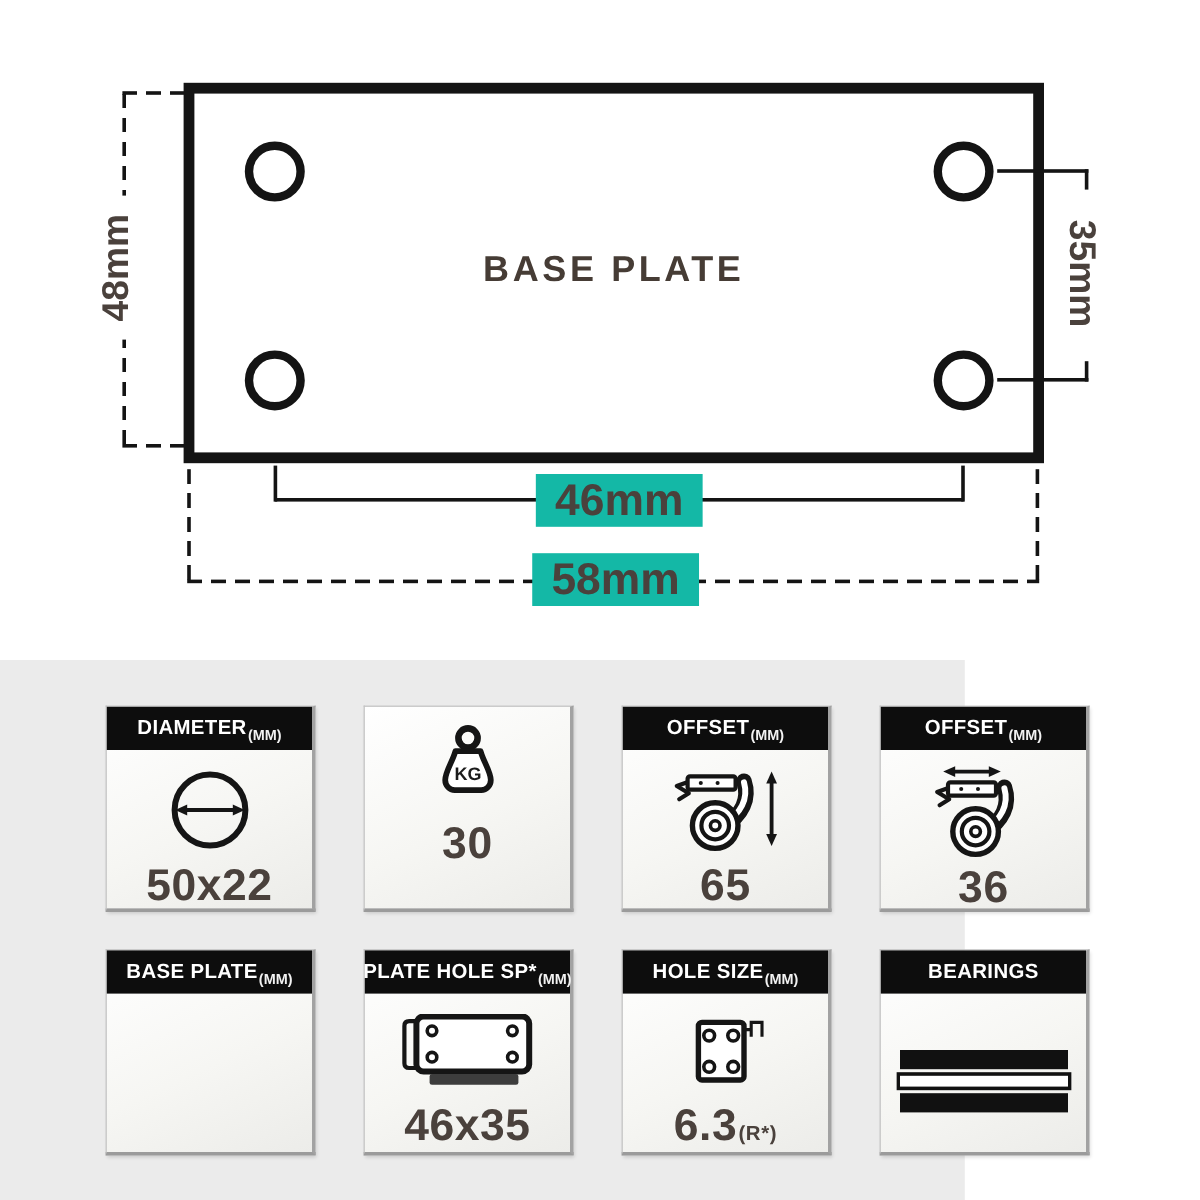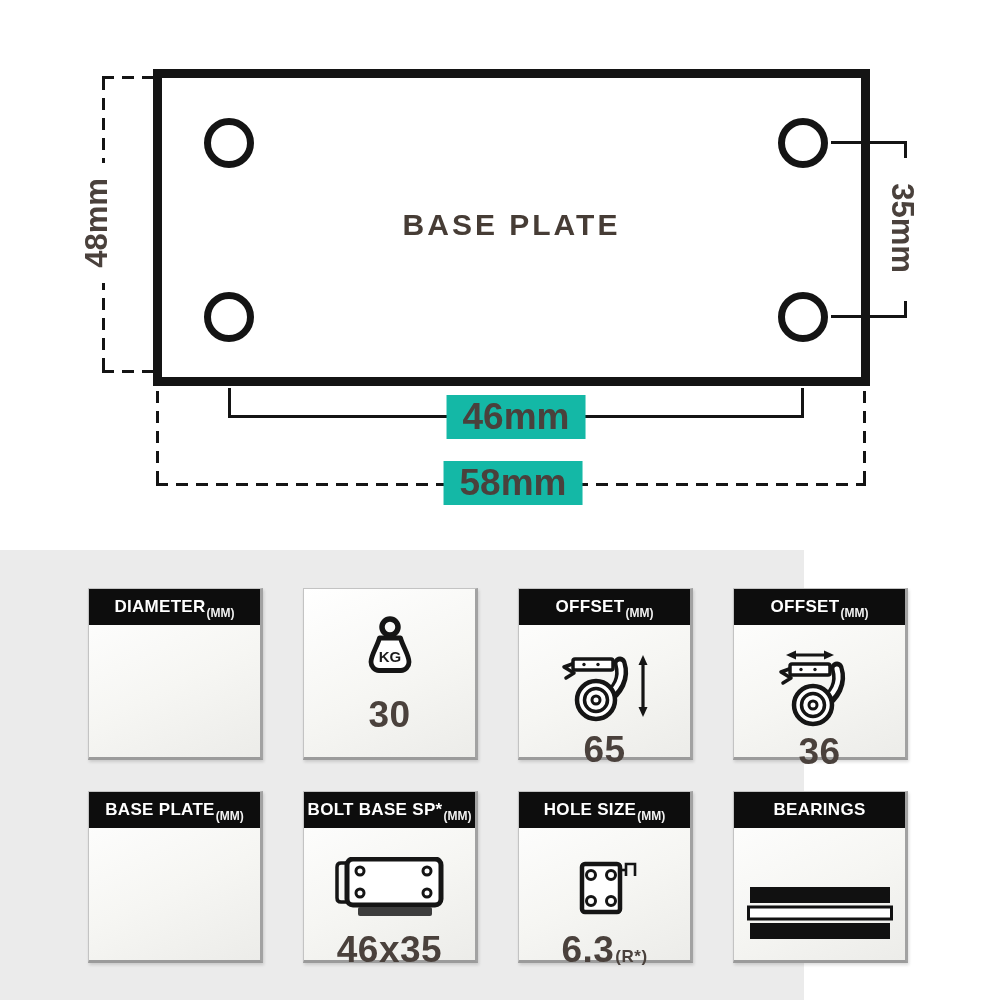--- a/index.html
+++ b/index.html
@@ -29,21 +29,21 @@
   .specs{position:absolute;left:0;top:550px;width:804px;height:450px;background:#ebebeb;}
   .card{position:absolute;width:175px;height:172px;box-sizing:border-box;
         background:linear-gradient(155deg,#ffffff 0%,#f6f6f3 55%,#ecece9 100%);
         border:1px solid #c3c3c3;border-right:3px solid #a2a2a2;border-bottom:3px solid #9b9b9b;
         box-shadow:1px 2px 3px rgba(0,0,0,0.14);}
   .card-header{height:36px;background:#0d0d0d;color:#ffffff;display:flex;
                align-items:center;justify-content:center;white-space:nowrap;}
   .hlabel{font-size:17px;font-weight:bold;letter-spacing:0.3px;}
   .hunit{font-size:12px;font-weight:600;margin-left:1px;color:#f2f2f2;margin-top:12px;}
   .card-body{height:133px;display:flex;flex-direction:column;align-items:center;
-             justify-content:space-evenly;padding-top:18px;}
+             justify-content:space-evenly;padding-top:6px;}
   .icon-box{display:flex;align-items:center;justify-content:center;}
   .card-value{font-size:37px;font-weight:bold;color:#4a413c;letter-spacing:0.5px;
               display:flex;align-items:baseline;line-height:1;}
   .value-suffix{font-size:17px;font-weight:bold;color:#4a413c;margin-left:1px;}
   svg{display:block;}
 </style>
 </head>
 <body>
 
 <div class="page">
@@ -80,20 +80,31 @@
     <div class="dash-h" style="left:156px;top:483px;width:710px;"></div>
     <div class="dim-label dim-center" style="left:513px;top:461px;">58mm</div>
   </section>
 
   <section class="specs">
 
     <div class="card" style="left:88px;top:38px;">
       <div class="card-header">
         <span class="hlabel">DIAMETER</span>
         <span class="hunit">(MM)</span>
+      </div>
+      <div class="card-body">
+        <div class="icon-box">
+          <svg width="72" height="72" viewBox="0 0 72 72">
+            <circle cx="36" cy="36" r="29.5" fill="none" stroke="#151515" stroke-width="5"></circle>
+            <line x1="14" y1="36" x2="58" y2="36" stroke="#151515" stroke-width="3.4"></line>
+            <polygon points="7,36 17,31.5 17,40.5" fill="#151515"></polygon>
+            <polygon points="65,36 55,31.5 55,40.5" fill="#151515"></polygon>
+          </svg>
+        </div>
+        <div class="card-value">50x22</div>
       </div>
     </div>
 
     <div class="card" style="left:303px;top:38px;">
       <div class="card-body">
         <div class="icon-box">
           <svg width="70" height="74" viewBox="0 0 70 74">
             <circle cx="35" cy="13" r="8" fill="none" stroke="#151515" stroke-width="5.5"></circle>
             <path d="M24.5 24 H45.5 C48 33 54 41 54 48 C54 52.5 50.5 56.5 46 56.5 H24 C19.5 56.5 16 52.5 16 48 C16 41 22 33 24.5 24 Z" fill="#ffffff" stroke="#151515" stroke-width="4.8" stroke-linejoin="round"></path>
             <text x="35" y="48" text-anchor="middle" font-size="15" font-weight="bold" fill="#1b1b1b" font-family="Liberation Sans, sans-serif">KG</text>
@@ -159,21 +170,21 @@
 
     <div class="card" style="left:88px;top:241px;">
       <div class="card-header">
         <span class="hlabel">BASE PLATE</span>
         <span class="hunit">(MM)</span>
       </div>
     </div>
 
     <div class="card" style="left:303px;top:241px;">
       <div class="card-header">
-        <span class="hlabel">BOLT BASE SP*</span>
+        <span class="hlabel">PLATE HOLE SP*</span>
         <span class="hunit">(MM)</span>
       </div>
       <div class="card-body">
         <div class="icon-box">
           <svg width="114" height="62" viewBox="0 0 114 62">
             <path d="M14 6 H8 Q4 6 4 10 V41 Q4 45 8 45 H14" fill="none" stroke="#151515" stroke-width="3.5"></path>
             <rect x="14" y="2" width="94" height="46" rx="6" fill="#ffffff" stroke="#151515" stroke-width="5"></rect>
             <circle cx="27" cy="14" r="4" fill="none" stroke="#151515" stroke-width="3"></circle>
             <circle cx="27" cy="36" r="4" fill="none" stroke="#151515" stroke-width="3"></circle>
             <circle cx="94" cy="14" r="4" fill="none" stroke="#151515" stroke-width="3"></circle>

